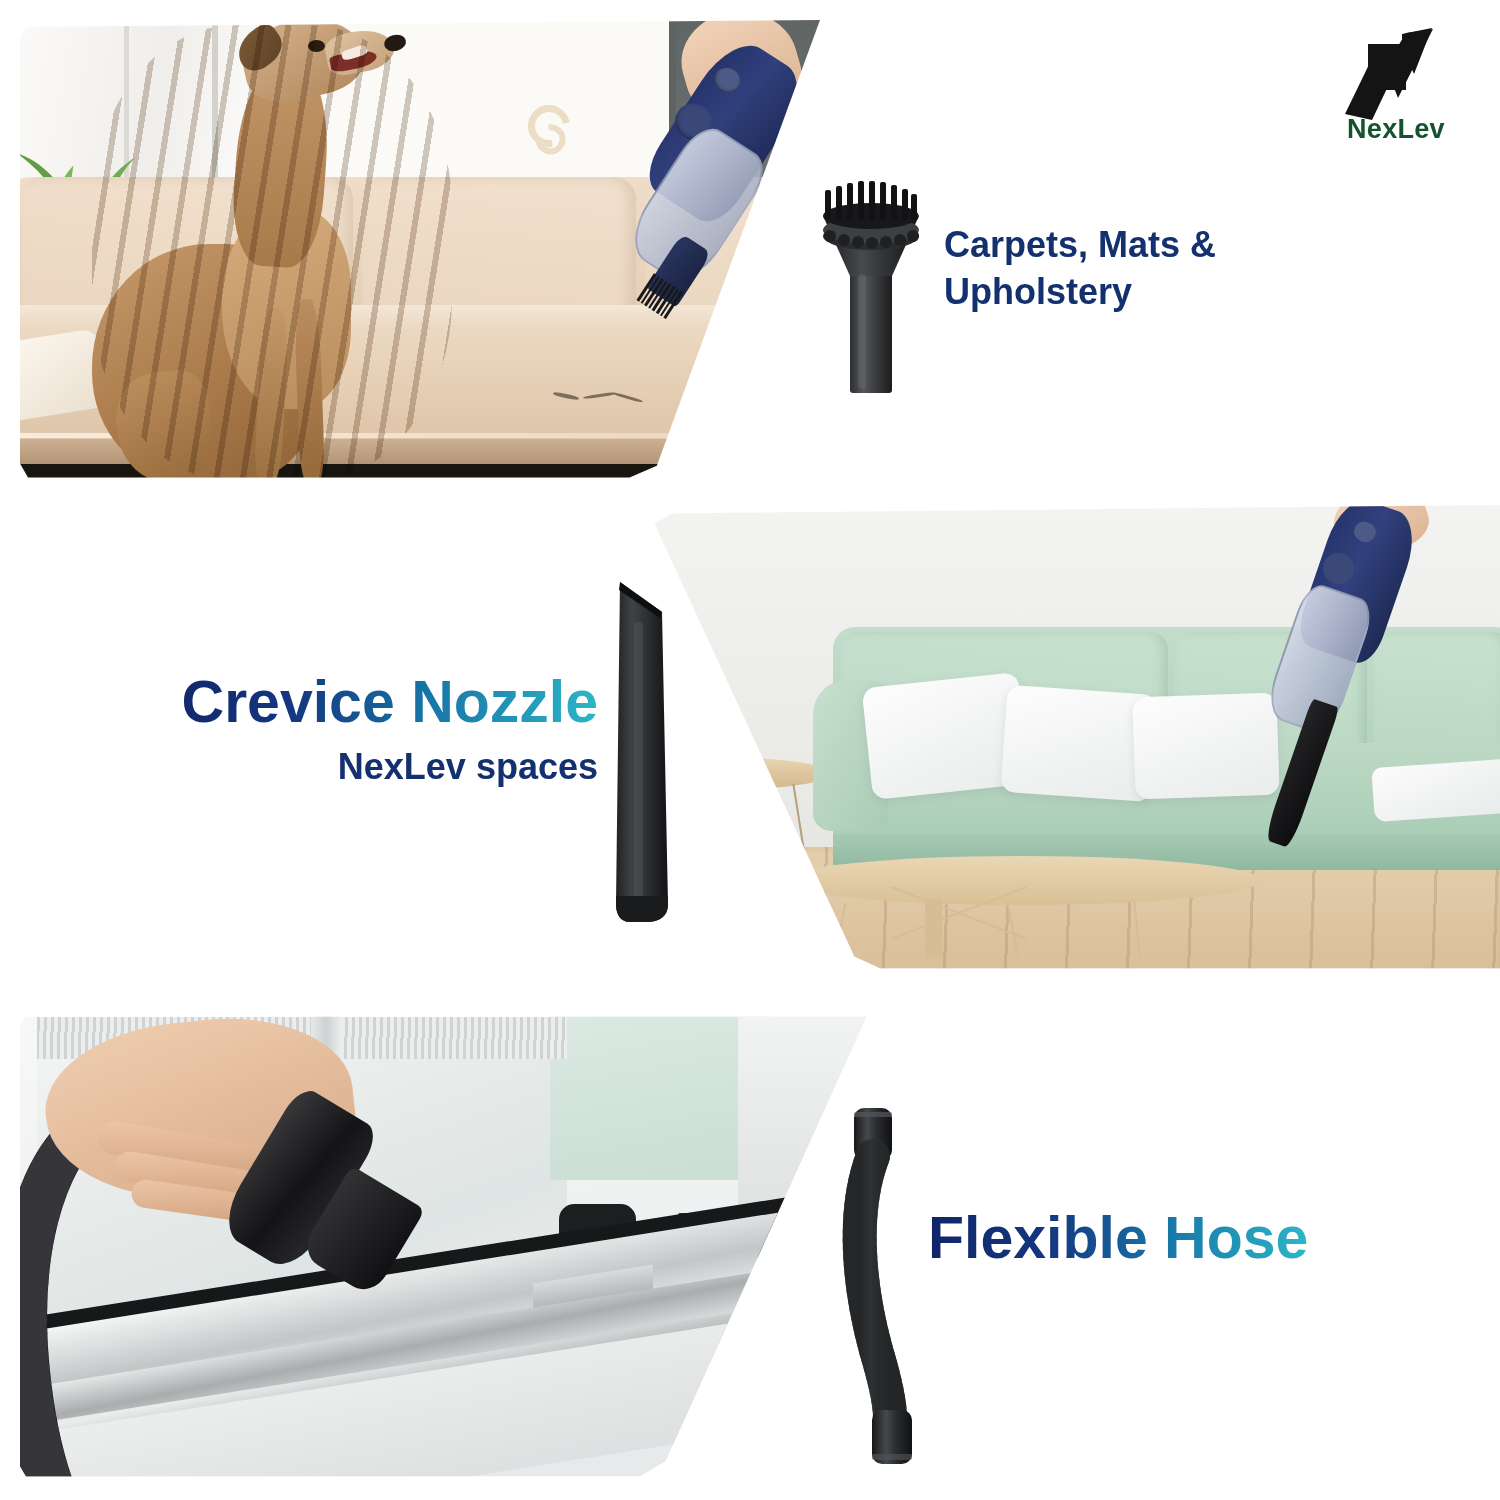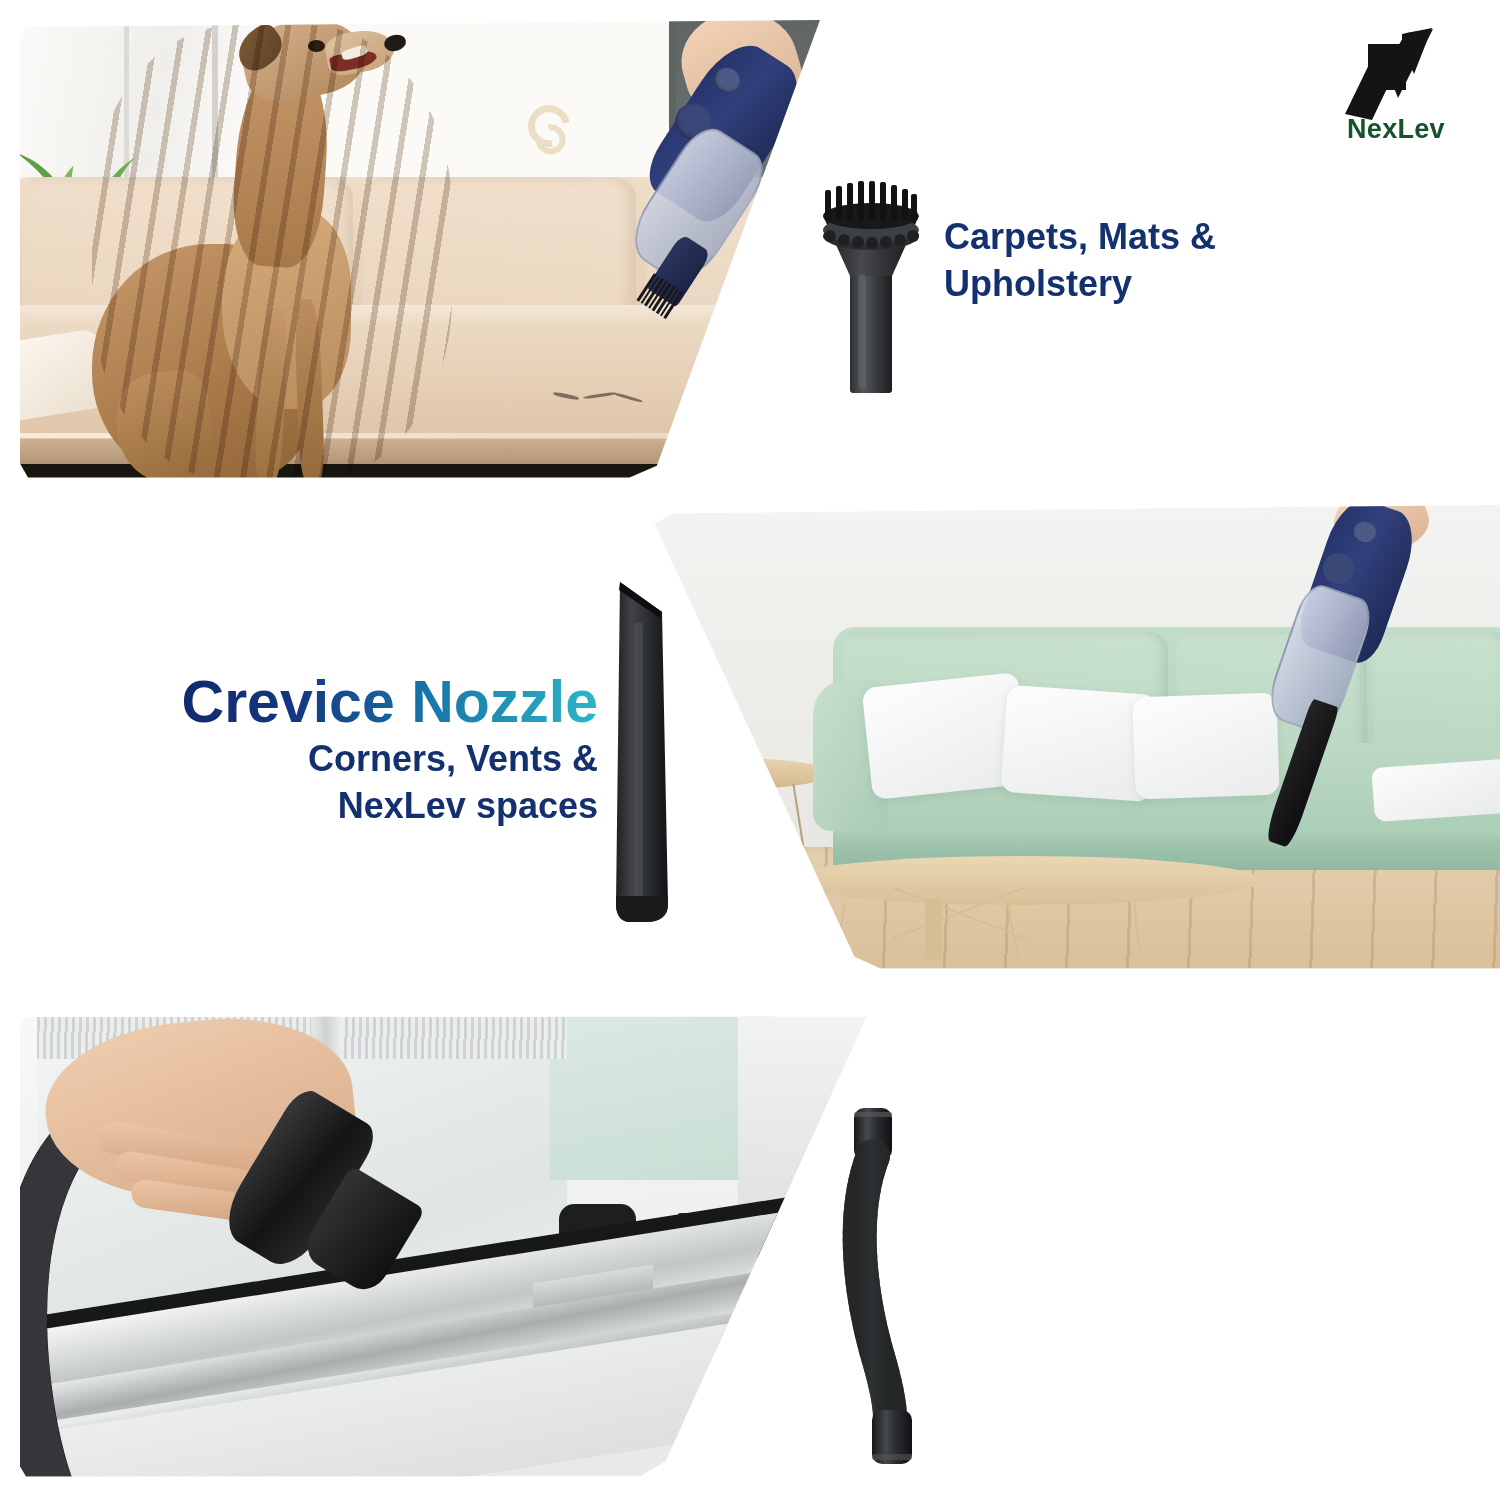--- a/index.html
+++ b/index.html
@@ -250,21 +250,21 @@
   .acc-brush  { left:806px; top:178px;  width:130px; height:215px; }
   .acc-crev   { left:596px; top:556px;  width:100px; height:372px; }
   .acc-hose   { left:828px; top:1098px; width:110px; height:372px; }
 
   
   .txt { position:absolute; }
   .title { font-size:59px; font-weight:bold; line-height:1.02; white-space:nowrap;
            background:linear-gradient(90deg,#10256a 0%,#14377f 32%,#1775a8 62%,#2cb6c7 100%);
            -webkit-background-clip:text; background-clip:text; color:transparent;
            -webkit-text-fill-color:transparent; }
-  .sub { font-size:36px; font-weight:bold; color:#13306f; line-height:1.3; margin-top:4px; }
+  .sub { font-size:36px; font-weight:bold; color:#13306f; line-height:1.3; margin-top:12px; }
 
   .txt-round  { left:944px; top:210px; text-align:left; }
   .txt-crev   { left:150px; top:672px; width:448px; text-align:right; }
   .txt-crev .title { text-align:right; }
   .txt-hose   { left:928px; top:1208px; text-align:left; }
 </style>
 </head>
 <body>
 
 <div class="stage">
@@ -521,21 +521,21 @@
   <div class="txt txt-round">
     <div class="sub">
       <div>Carpets, Mats &amp;</div>
       <div>Upholstery</div>
     </div>
   </div>
 
   <div class="txt txt-crev">
     <div class="title">Crevice Nozzle</div>
     <div class="sub">
-      <div>Corners, Vents &amp;</div>
       <div>NexLev spaces</div>
     </div>
   </div>
 
   <div class="txt txt-hose">
+    <div class="title">Flexible Hose</div>
   </div>
 
 </div>
 
 </body></html>

